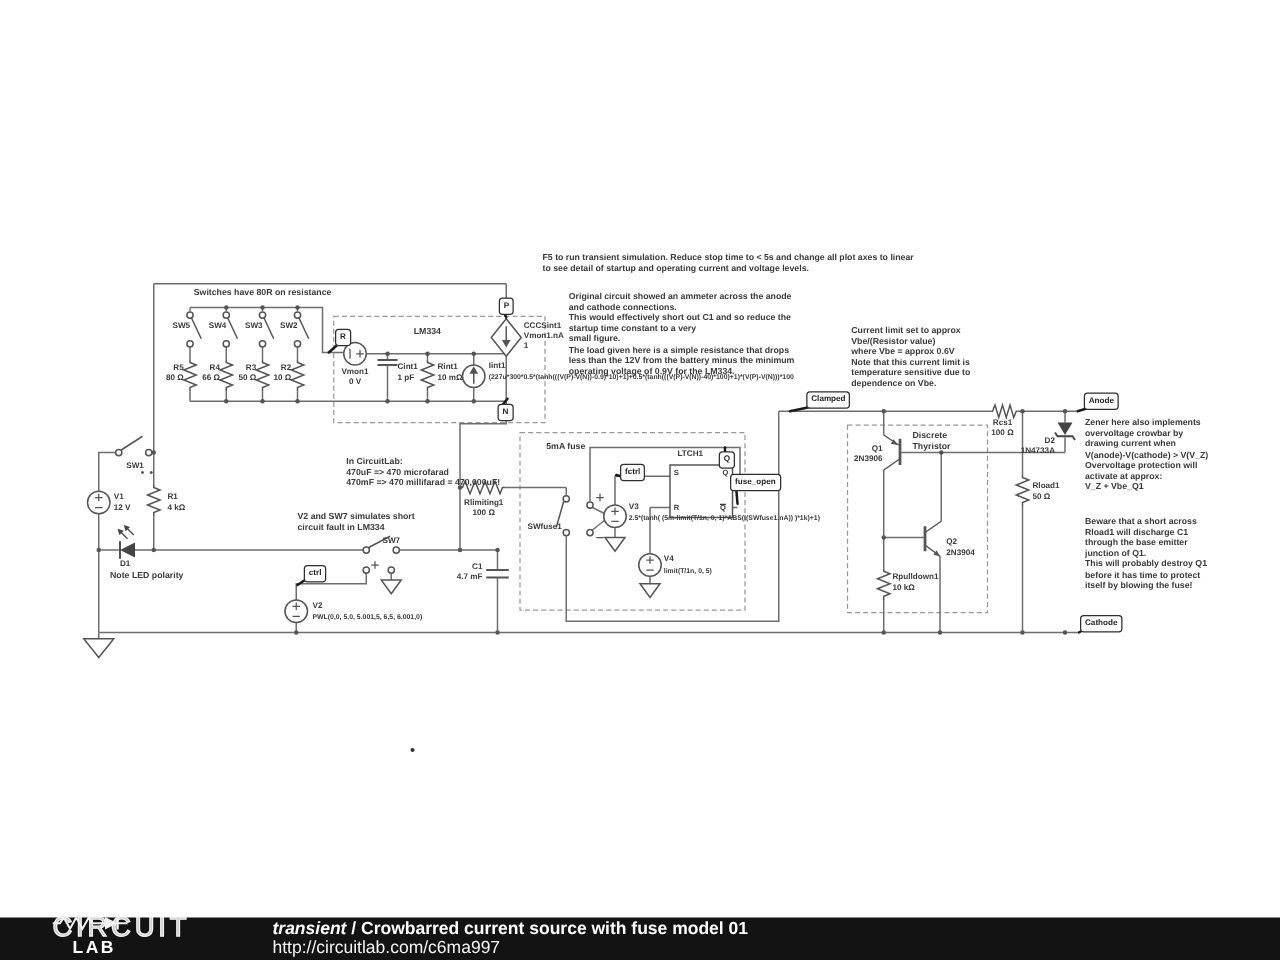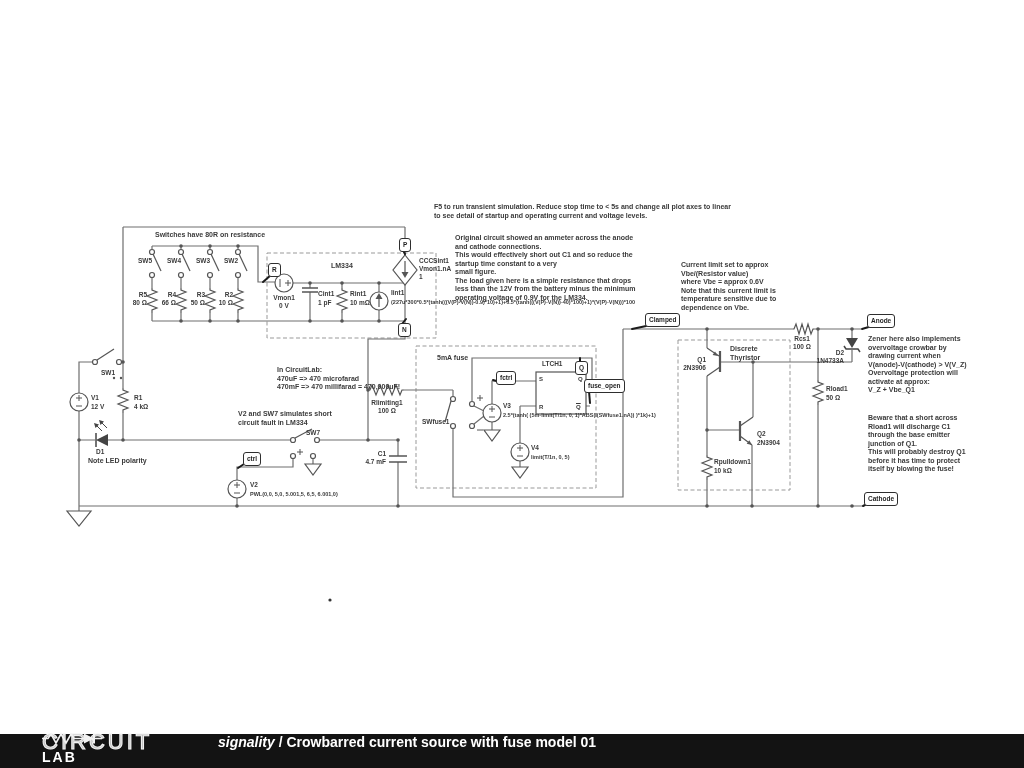--- a/index.html
+++ b/index.html
@@ -15,21 +15,21 @@
   .clab{position:absolute;text-align:center;}
   .rlab .lbl,.clab .lbl{position:static;display:block;}
   .flag{position:absolute;border:1px solid #2e2e2e;border-radius:3px;background:#fff;
         font-size:6.5px;font-weight:bold;color:#1f1f1f;line-height:1;padding:2.5px 3px;z-index:6;white-space:pre;}
   .pin{position:absolute;font-size:6px;font-weight:bold;color:#3a3a3a;line-height:1;}
   .ovl{text-decoration:overline;}
   
   .footer{position:absolute;left:0;top:734px;width:1024px;height:34px;background:#131313;color:#fff;}
   .brand{position:absolute;left:42px;top:-2px;width:140px;}
   .brand-top{font-size:22px;letter-spacing:3px;color:#bfbfbf;-webkit-text-stroke:1.1px #f2f2f2;line-height:20px;}
-  .brand-row{display:flex;align-items:center;height:13px;margin-top:-1px;}
+  .brand-row{display:flex;align-items:center;height:13px;margin-top:-1px;margin-left:16px;}
   .brand-bottom{font-size:14px;font-weight:bold;letter-spacing:2px;color:#fff;line-height:13px;}
   .titleblock{position:absolute;left:218px;top:1px;font-size:14px;line-height:15px;}
   .t-author{font-style:italic;font-weight:bold;}
   .t-title{font-weight:bold;}
   .t-url{font-weight:normal;color:#f4f4f4;}
 </style>
 </head>
 <body>
 
 <div class="canvas">
@@ -388,18 +388,19 @@
         <path d="M0,6.5 h6 l3,-4.5 l5,9 l5,-9 l5,9 l5,-9 l3,4.5 h10" fill="none" stroke="#f2f2f2" stroke-width="1.6"></path>
         <polygon points="42,1.5 42,11.5 52,6.5" fill="#f2f2f2"></polygon>
         <line x1="52" y1="1.5" x2="52" y2="11.5" stroke="#f2f2f2" stroke-width="2"></line>
         <line x1="52" y1="6.5" x2="60" y2="6.5" stroke="#f2f2f2" stroke-width="1.6"></line>
       </svg>
       <span class="brand-bottom">LAB</span>
     </div>
   </div>
   <div class="titleblock">
     <div>
-      <span class="t-author">signality</span><span class="t-title"> / </span><span class="t-title">Crowbarred current source with fuse model 01</span>
-    </div>
+      <span class="t-author">transient</span><span class="t-title"> / </span><span class="t-title">Crowbarred current source with fuse model 01</span>
+    </div>
+    <div class="t-url">http://circuitlab.com/c6ma997</div>
   </div>
 </div>
 
 </div>
 
 </body></html>

